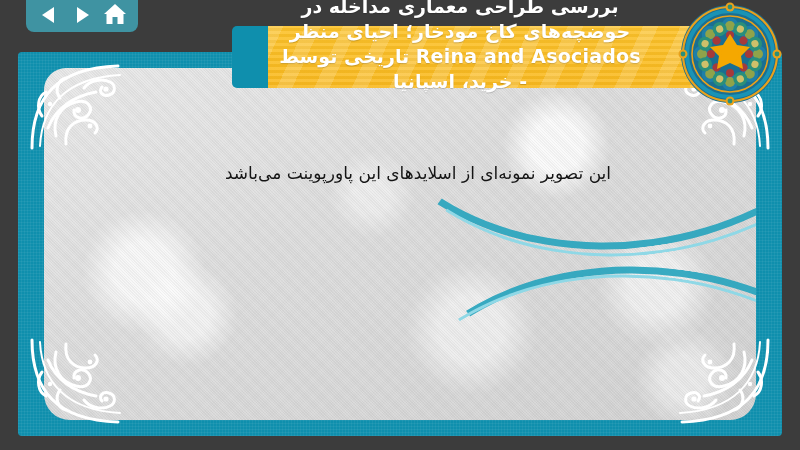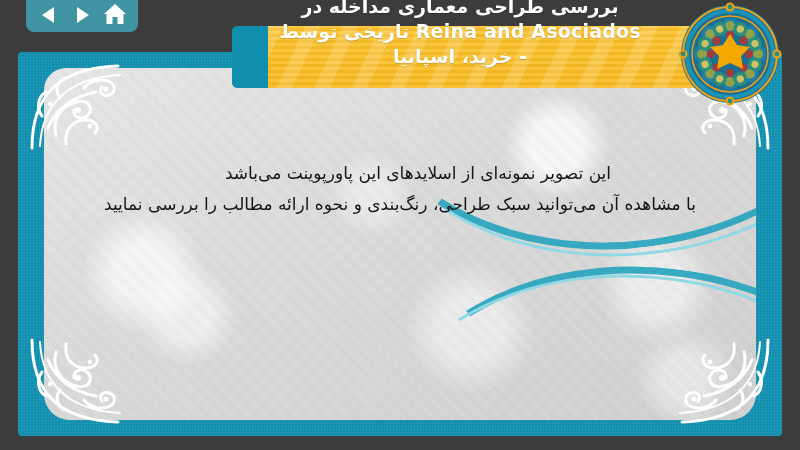--- a/index.html
+++ b/index.html
@@ -244,21 +244,20 @@
   <div id="slide">
 
     <div id="panel">
       <div class="arc" id="arcTop"></div>
       <div class="arc" id="arcTop2"></div>
       <div class="arc" id="arcBot"></div>
       <div class="arc" id="arcBot2"></div>
 
       <div id="bodyCopy">
         <div class="bline">این تصویر نمونه‌ای از اسلایدهای این پاورپوینت می‌باشد</div>
-        <div class="bline">با مشاهده آن می‌توانید سبک طراحی، رنگ‌بندی و نحوه ارائه مطالب را بررسی نمایید</div>
       </div>
     </div>
 
     <svg class="corner" id="cTL" viewBox="0 0 108 96">
       <g fill="none" stroke="#ffffff" stroke-width="3" stroke-linecap="round">
         <path d="M6 90 C6 40 30 10 92 8"></path>
         <path d="M14 88 C16 48 40 20 94 17" stroke-width="2"></path>
         <path d="M22 70 C30 50 48 38 70 34"></path>
         <path d="M30 78 C26 62 34 48 50 44 C62 41 68 50 62 57 C57 63 47 60 48 52"></path>
         <path d="M40 86 C38 70 48 62 60 62 C70 62 74 70 69 75"></path>
@@ -329,20 +328,21 @@
     </svg>
   </div>
 
   <div id="bannerWrap">
     <div id="bannerTab"></div>
     <div id="bannerBody"></div>
   </div>
 
   <div id="titleBlock">
     <div class="tline">بررسی طراحی معماری مداخله در</div>
+    <div class="tline">حوضچه‌های کاخ مودخار؛ احیای منظر</div>
     <div class="tline lat">تاریخی توسط Reina and Asociados</div>
     <div class="tline">- خرید، اسپانیا</div>
   </div>
 
   <svg id="medallion" viewBox="0 0 104 104">
     <defs>
       <g id="petal">
         <circle cx="0" cy="-28" r="8.5" fill="#1e7fa8"></circle>
         <circle cx="0" cy="-28" r="5" fill="#8fa34a"></circle>
         <circle cx="0" cy="-19" r="4" fill="#a63a3a"></circle>

